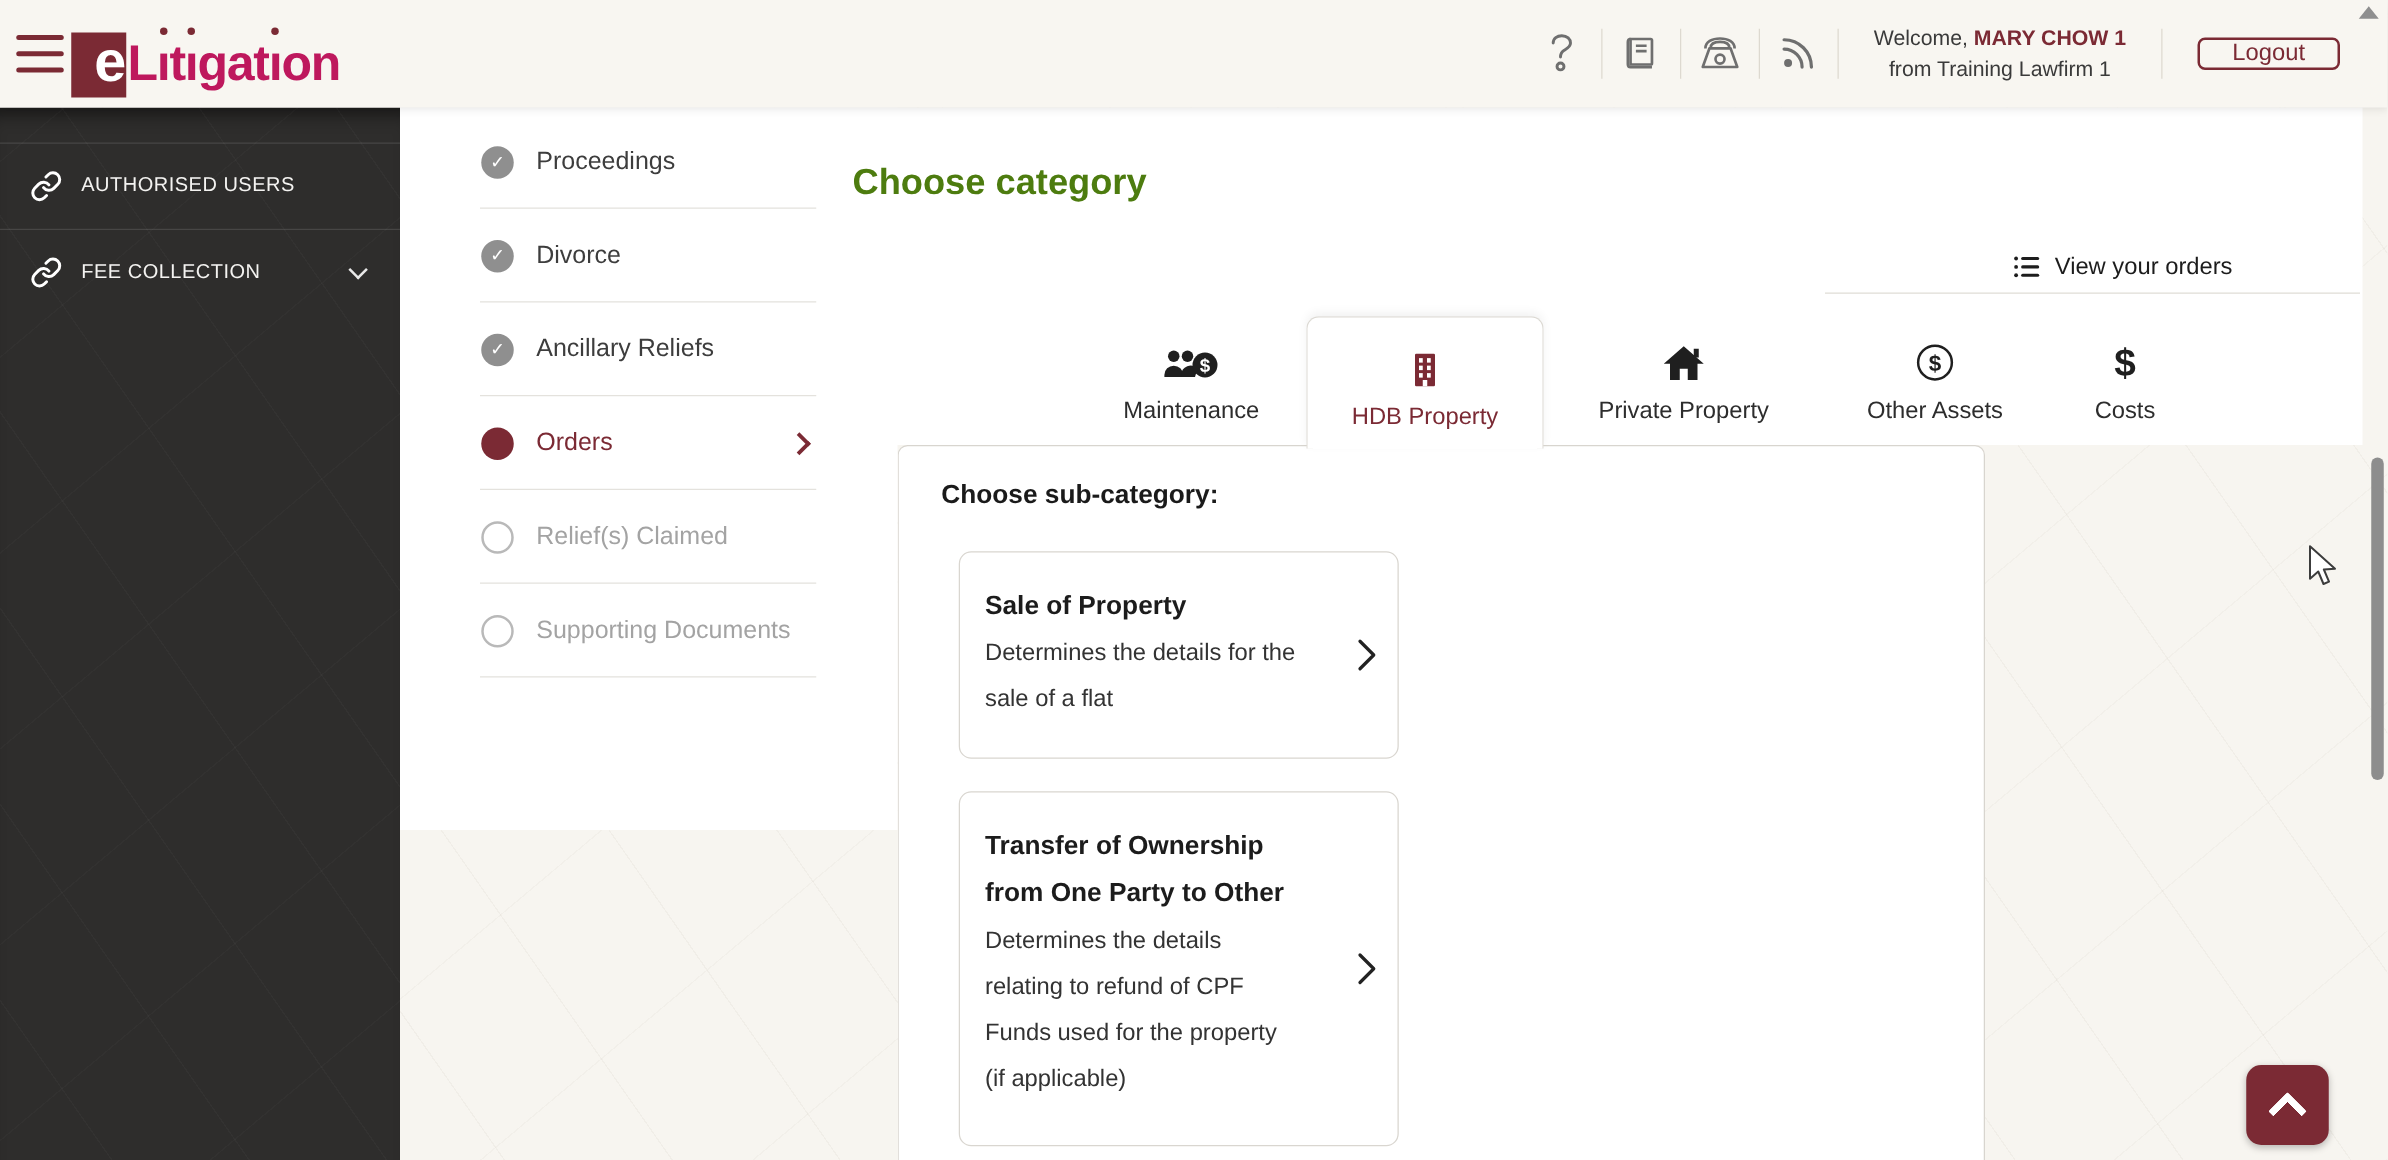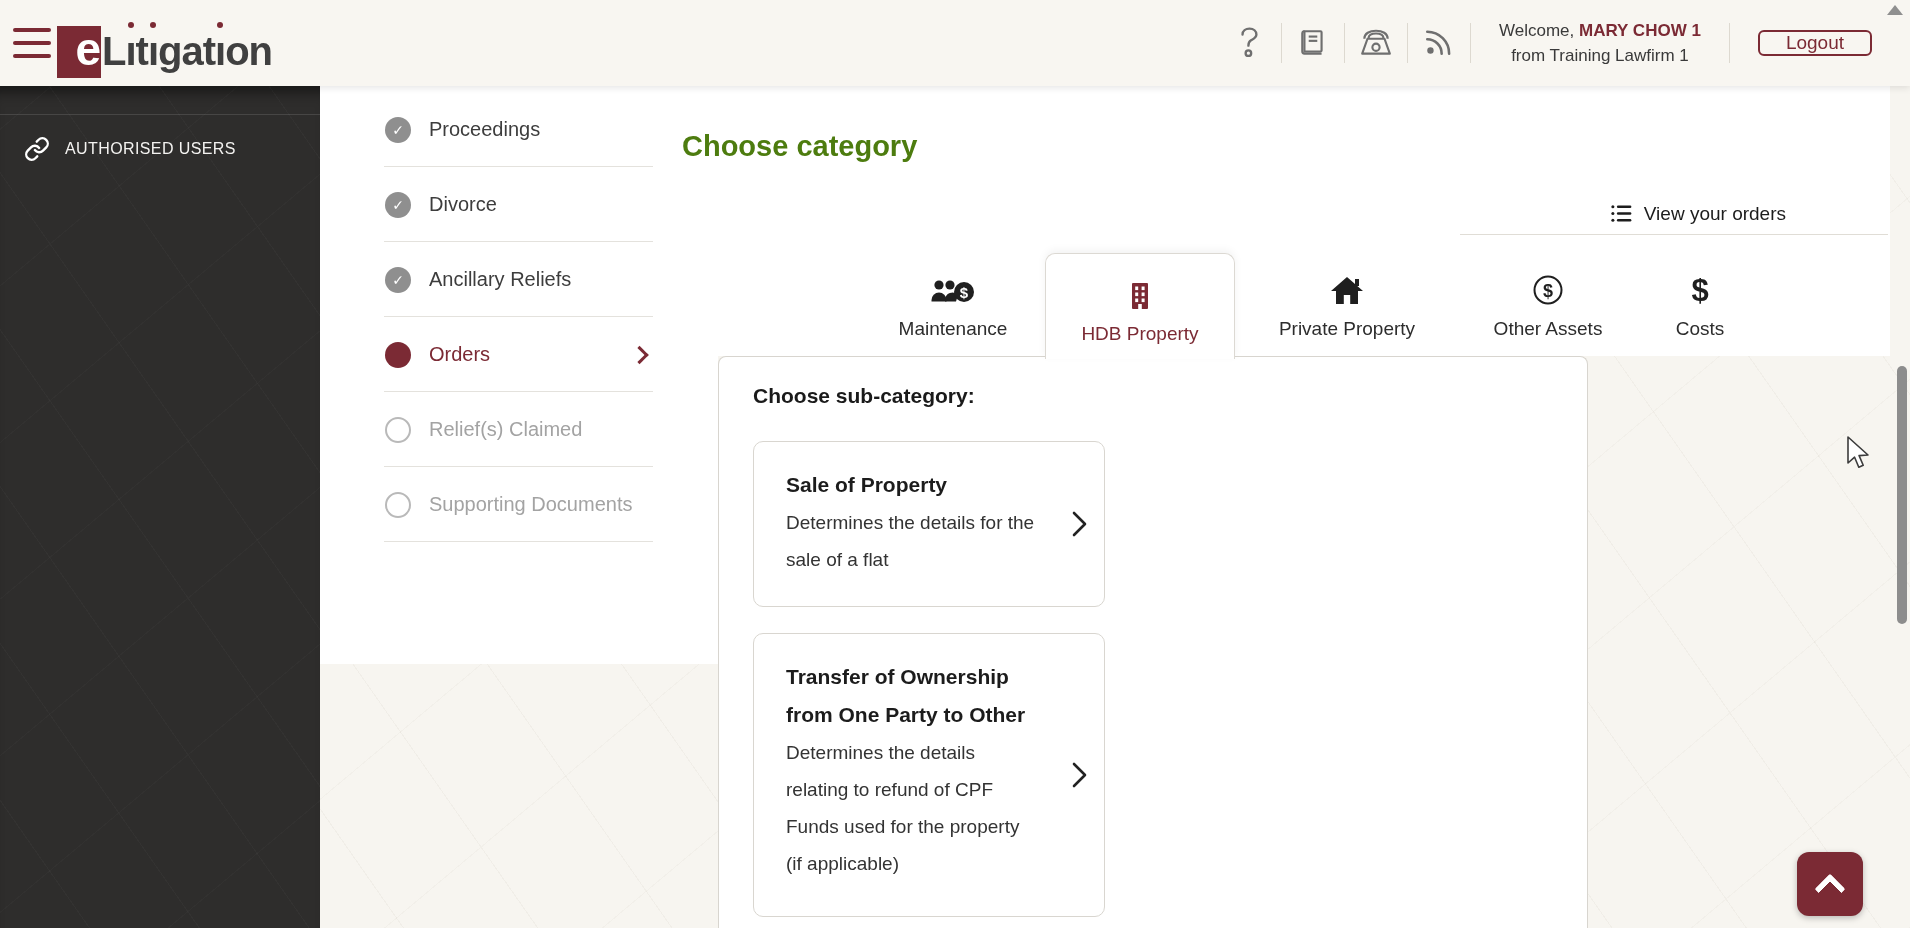--- a/index.html
+++ b/index.html
@@ -31,21 +31,21 @@
     background:#f8f6f1;z-index:10;
     box-shadow:0 2px 7px rgba(0,0,0,.10);
     display:flex;align-items:center;
   }
   .hamburger{position:absolute;left:13px;top:28px;width:38px;height:30px;
     display:flex;flex-direction:column;justify-content:space-between;background:none;border:none;cursor:pointer;}
   .hamburger span{display:block;height:4px;border-radius:2px;background:var(--maroon);}
   .logo{position:absolute;left:57px;top:26px;display:flex;align-items:flex-end;text-decoration:none;cursor:pointer;}
   .logo-sq{width:44px;height:52px;background:var(--maroon);display:flex;align-items:center;justify-content:flex-end;
     color:#fff;font-size:46px;font-weight:bold;line-height:1;padding-bottom:6px;}
-  .logo-word{font-size:40px;font-weight:bold;color:#404040;letter-spacing:-1px;line-height:1;margin-left:1px;padding-bottom:7px;}
+  .logo-word{font-size:40px;font-weight:bold;color:#be185d;letter-spacing:-1px;line-height:1;margin-left:1px;padding-bottom:7px;}
   .logo-word .di{position:relative;}
   .logo-word .di::after{content:'';position:absolute;left:50%;transform:translateX(-50%);
     top:-7px;width:6px;height:6px;border-radius:50%;background:var(--maroon);}
   .h-right{position:absolute;right:38px;top:0;height:86px;display:flex;align-items:center;}
   .h-icon{width:62px;height:86px;display:flex;align-items:center;justify-content:center;
     background:none;border:none;cursor:pointer;color:#6f6f6f;}
   .h-sep{width:1px;height:40px;background:#ddd9d0;}
   .welcome{margin:0 28px;text-align:center;font-size:17px;color:#3a3a3a;line-height:25px;white-space:nowrap;}
   .welcome .uname{color:var(--maroon);font-weight:bold;}
   .logout{margin-left:28px;padding:0 26px;border:2px solid var(--maroon);border-radius:6px;
@@ -105,22 +105,22 @@
     padding-bottom:14px;background:none;border:none;font-family:inherit;font-size:19px;color:#2d2d2d;cursor:pointer;}
   .tab .ticon{height:32px;display:flex;align-items:flex-end;justify-content:center;color:#1f1f1f;}
   .tab.active{top:253px;height:106px;width:190px;background:#fff;z-index:4;
     border:1px solid #dcd9d3;border-bottom:none;border-radius:10px 10px 0 0;
     box-shadow:0 -3px 8px rgba(0,0,0,.05);color:var(--maroon);}
   .tab.active .ticon{color:var(--maroon);}
   .dollar-glyph{font-size:31px;font-weight:bold;line-height:1;}
 
   
   .sub-heading{position:absolute;left:34px;top:27px;font-size:21px;font-weight:bold;color:#1a1a1a;}
-  .cat-card{position:absolute;left:34px;width:352px;background:#fff;border:1px solid #d9d6d0;border-radius:10px;
-    padding:24px 32px;cursor:pointer;}
+  .cat-card{position:absolute;left:48px;width:352px;background:#fff;border:1px solid #d9d6d0;border-radius:10px;
+    padding:24px 20px;cursor:pointer;}
   .cat-card.c0{top:84px;height:166px;}
   .cat-card.c1{top:276px;height:284px;}
   .cat-title{font-size:21px;font-weight:bold;color:#1c1c1c;line-height:38px;white-space:pre-line;}
   .cat-desc{font-size:19px;color:#333;line-height:37px;white-space:pre-line;}
   .cat-go{position:absolute;right:16px;top:50%;transform:translateY(-50%);}
 
   
   .scroll-track{position:absolute;right:0;top:0;width:14px;height:928px;z-index:40;}
   .scroll-up{position:absolute;right:7px;top:5px;width:0;height:0;cursor:pointer;
     border-left:8px solid transparent;border-right:8px solid transparent;border-bottom:10px solid #8f8f8f;}
@@ -194,20 +194,28 @@
 
   <aside>
     <ul class="side-list">
       <li class="side-item">
         <svg width="26" height="26" viewBox="0 0 24 24" fill="none" stroke="#fff" stroke-width="2.2" stroke-linecap="round" stroke-linejoin="round">
           <path d="M10 13a5 5 0 0 0 7.54.54l3-3a5 5 0 0 0-7.07-7.07l-1.72 1.71"></path>
           <path d="M14 11a5 5 0 0 0-7.54-.54l-3 3a5 5 0 0 0 7.07 7.07l1.71-1.71"></path>
         </svg>
         <span>AUTHORISED USERS</span>
       </li>
+      <li class="side-item">
+        <svg width="26" height="26" viewBox="0 0 24 24" fill="none" stroke="#fff" stroke-width="2.2" stroke-linecap="round" stroke-linejoin="round">
+          <path d="M10 13a5 5 0 0 0 7.54.54l3-3a5 5 0 0 0-7.07-7.07l-1.72 1.71"></path>
+          <path d="M14 11a5 5 0 0 0-7.54-.54l-3 3a5 5 0 0 0 7.07 7.07l1.71-1.71"></path>
+        </svg>
+        <span>FEE COLLECTION</span>
+        <span class="caret-down"></span>
+      </li>
     </ul>
   </aside>
 
   <div class="band-top"></div>
 
   <nav class="steps-card">
     <ul class="steps">
       <li class="step completed">
         <span class="dot"></span>
         <span>Proceedings</span>

